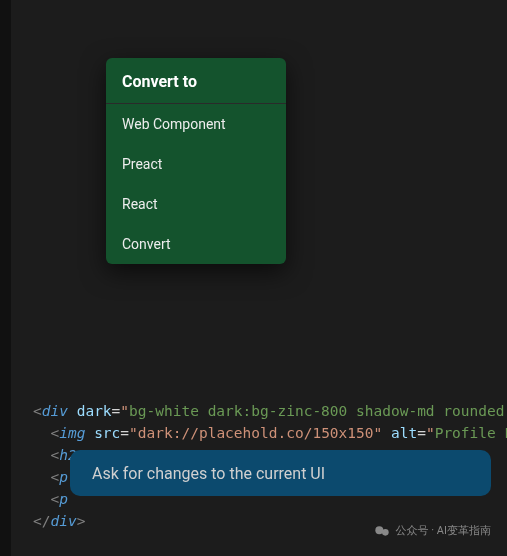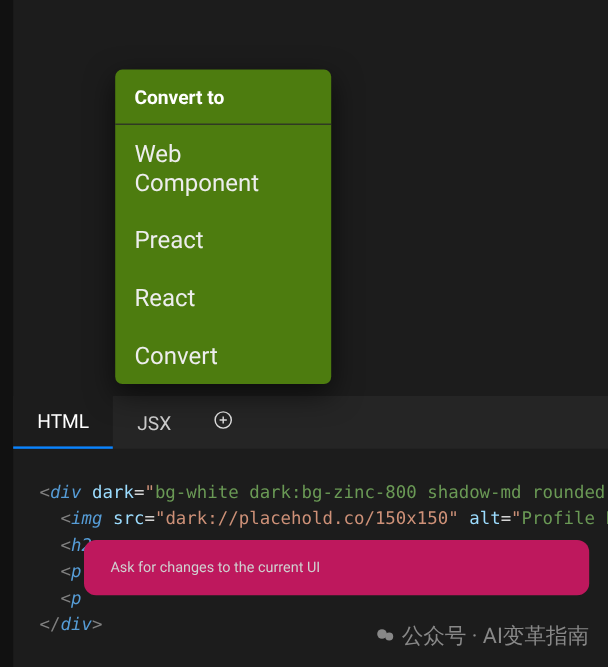--- a/index.html
+++ b/index.html
@@ -1,68 +1,51 @@
 <!DOCTYPE html>
 <html><head>
 <meta charset="utf-8">
 <style>
   * { margin:0; padding:0; box-sizing:border-box; }
   html,body { width:507px; height:556px; background:#1c1c1c; font-family:-apple-system,BlinkMacSystemFont,"Segoe UI",Roboto,sans-serif; color:#e6e6e6; overflow:hidden; position:relative; }
   .stage { position:relative; width:100%; height:100%; }
   .left-gutter { position:absolute; left:0; top:0; width:11px; height:100%; background:#111; }
-  .menu { position:absolute; left:96px; top:58px; width:180px; background:#4d7c0f; border-radius:6px; box-shadow:0 8px 24px rgba(0,0,0,.6); z-index:5; }
+  .menu { position:absolute; left:106px; top:58px; width:180px; background:#14532d; border-radius:6px; box-shadow:0 8px 24px rgba(0,0,0,.6); z-index:5; }
   .menu-header { padding:14px 16px 12px; border-bottom:1px solid #2a2a2a; font-weight:700; font-size:16px; color:#fff; }
-  .menu-item { padding:12px 16px; font-size:20px; color:#ededed; cursor:pointer; }
+  .menu-item { padding:12px 16px; font-size:14px; color:#ededed; cursor:pointer; }
   .tabbar { position:absolute; left:11px; right:0; top:330px; height:44px; background:#252525; display:flex; align-items:stretch; }
   .tab { display:flex; align-items:center; padding:0 20px; font-size:16px; color:#ccc; cursor:pointer; }
   .tab.active { background:#1c1c1c; border-bottom:2px solid #0a84ff; color:#fff; }
   .tab-add { display:flex; align-items:center; padding:0 14px; color:#ddd; cursor:pointer; }
   .tab-add svg { width:18px; height:18px; }
   .code { position:absolute; left:11px; right:0; top:374px; bottom:0; padding:26px 0 0 22px; font-family:Consolas,Menlo,monospace; font-size:14.5px; line-height:22px; white-space:pre; }
   .t-tag   { color:#569cd6;font-style:italic; }
   .t-attr  { color:#9cdcfe; }
   .t-eq    { color:#d4d4d4; }
   .t-punc  { color:#808080; }
   .t-strg  { color:#6a9955; }
   .t-stry  { color:#ce9178; }
-  .prompt { position:absolute; left:70px; top:450px; right:16px; height:46px; background:#be185d; border-radius:10px; display:flex; align-items:center; padding:0 22px; color:#d0d0d0; font-size:12px; z-index:6; }
-  .watermark { position:absolute; right:16px; bottom:14px; display:flex; align-items:flex-end; gap:6px; color:#888; font-size:18px; z-index:7; }
+  .prompt { position:absolute; left:70px; top:450px; right:16px; height:46px; background:#0c4a6e; border-radius:10px; display:flex; align-items:center; padding:0 22px; color:#d0d0d0; font-size:16px; z-index:6; }
+  .watermark { position:absolute; right:16px; bottom:14px; display:flex; align-items:flex-start; gap:6px; color:#888; font-size:11px; z-index:7; }
   .watermark svg { width:16px; height:16px; fill:#888; }
 </style>
 </head>
 <body>
 
 <div class="stage">
   <div class="left-gutter"></div>
 
   <div class="menu">
     <div class="menu-header">Convert to</div>
     <div class="menu-item">Web Component</div>
     <div class="menu-item">Preact</div>
     <div class="menu-item">React</div>
     <div class="menu-item">Convert</div>
   </div>
 
-  <div class="tabbar">
-    <div class="tab active">
-        <span>HTML</span>
-      </div>
-    <div class="tab">
-        <span>JSX</span>
-      </div>
-    <div class="tab-add">
-      <span>
-        <svg viewBox="0 0 24 24" fill="none" stroke="currentColor" stroke-width="1.6">
-            <circle cx="12" cy="12" r="9"></circle>
-            <line x1="12" y1="8" x2="12" y2="16"></line>
-            <line x1="8" y1="12" x2="16" y2="12"></line>
-          </svg>
-      </span>
-    </div>
-  </div>
 
   <div class="code"><span class="t-punc">&lt;</span><span class="t-tag">div</span> <span class="t-attr">dark</span><span class="t-eq">=</span><span class="t-stry">"</span><span class="t-strg">bg-white dark:bg-zinc-800 shadow-md rounded-</span>
   <span class="t-punc">&lt;</span><span class="t-tag">img</span> <span class="t-attr">src</span><span class="t-eq">=</span><span class="t-stry">"</span><span class="t-stry">dark://placehold.co/150x150</span><span class="t-stry">"</span> <span class="t-attr">alt</span><span class="t-eq">=</span><span class="t-stry">"</span><span class="t-strg">Profile P</span>
   <span class="t-punc">&lt;</span><span class="t-tag">h2</span>
   <span class="t-punc">&lt;</span><span class="t-tag">p</span>
   <span class="t-punc">&lt;</span><span class="t-tag">p</span>
 <span class="t-punc">&lt;/</span><span class="t-tag">div</span><span class="t-punc">&gt;</span></div>
 
   <div class="prompt">
     <span>Ask for changes to the current UI</span>

